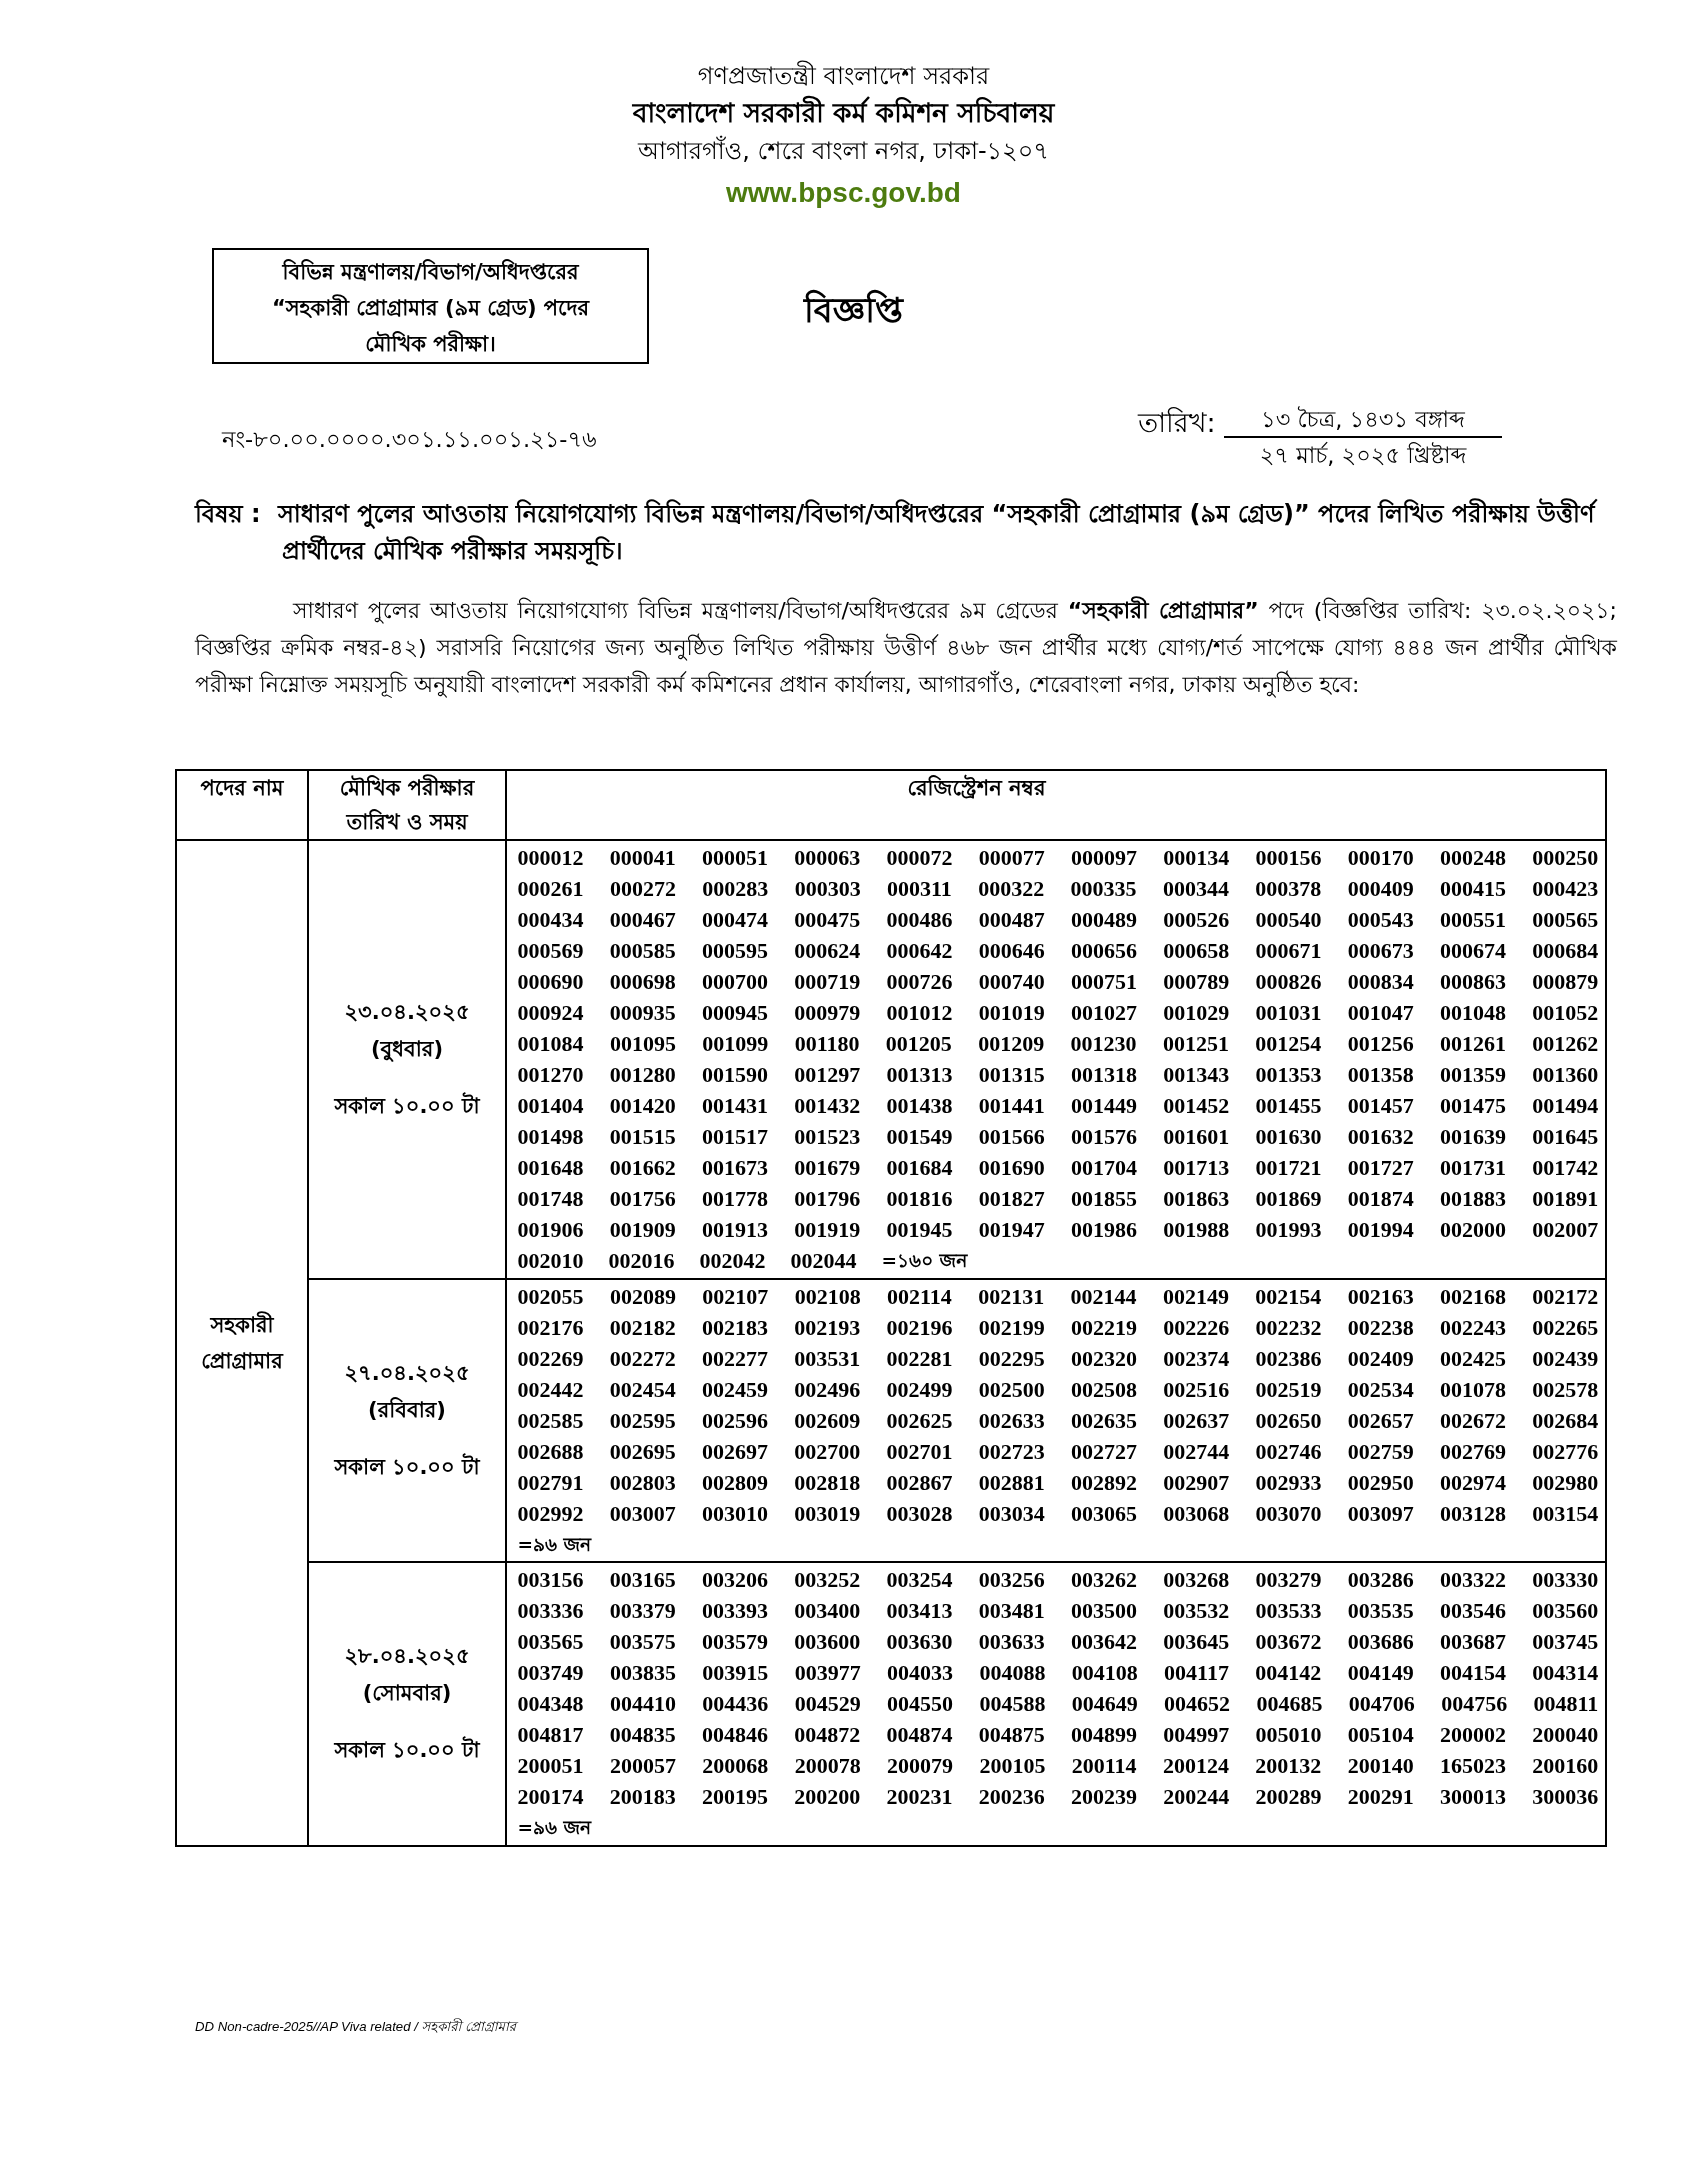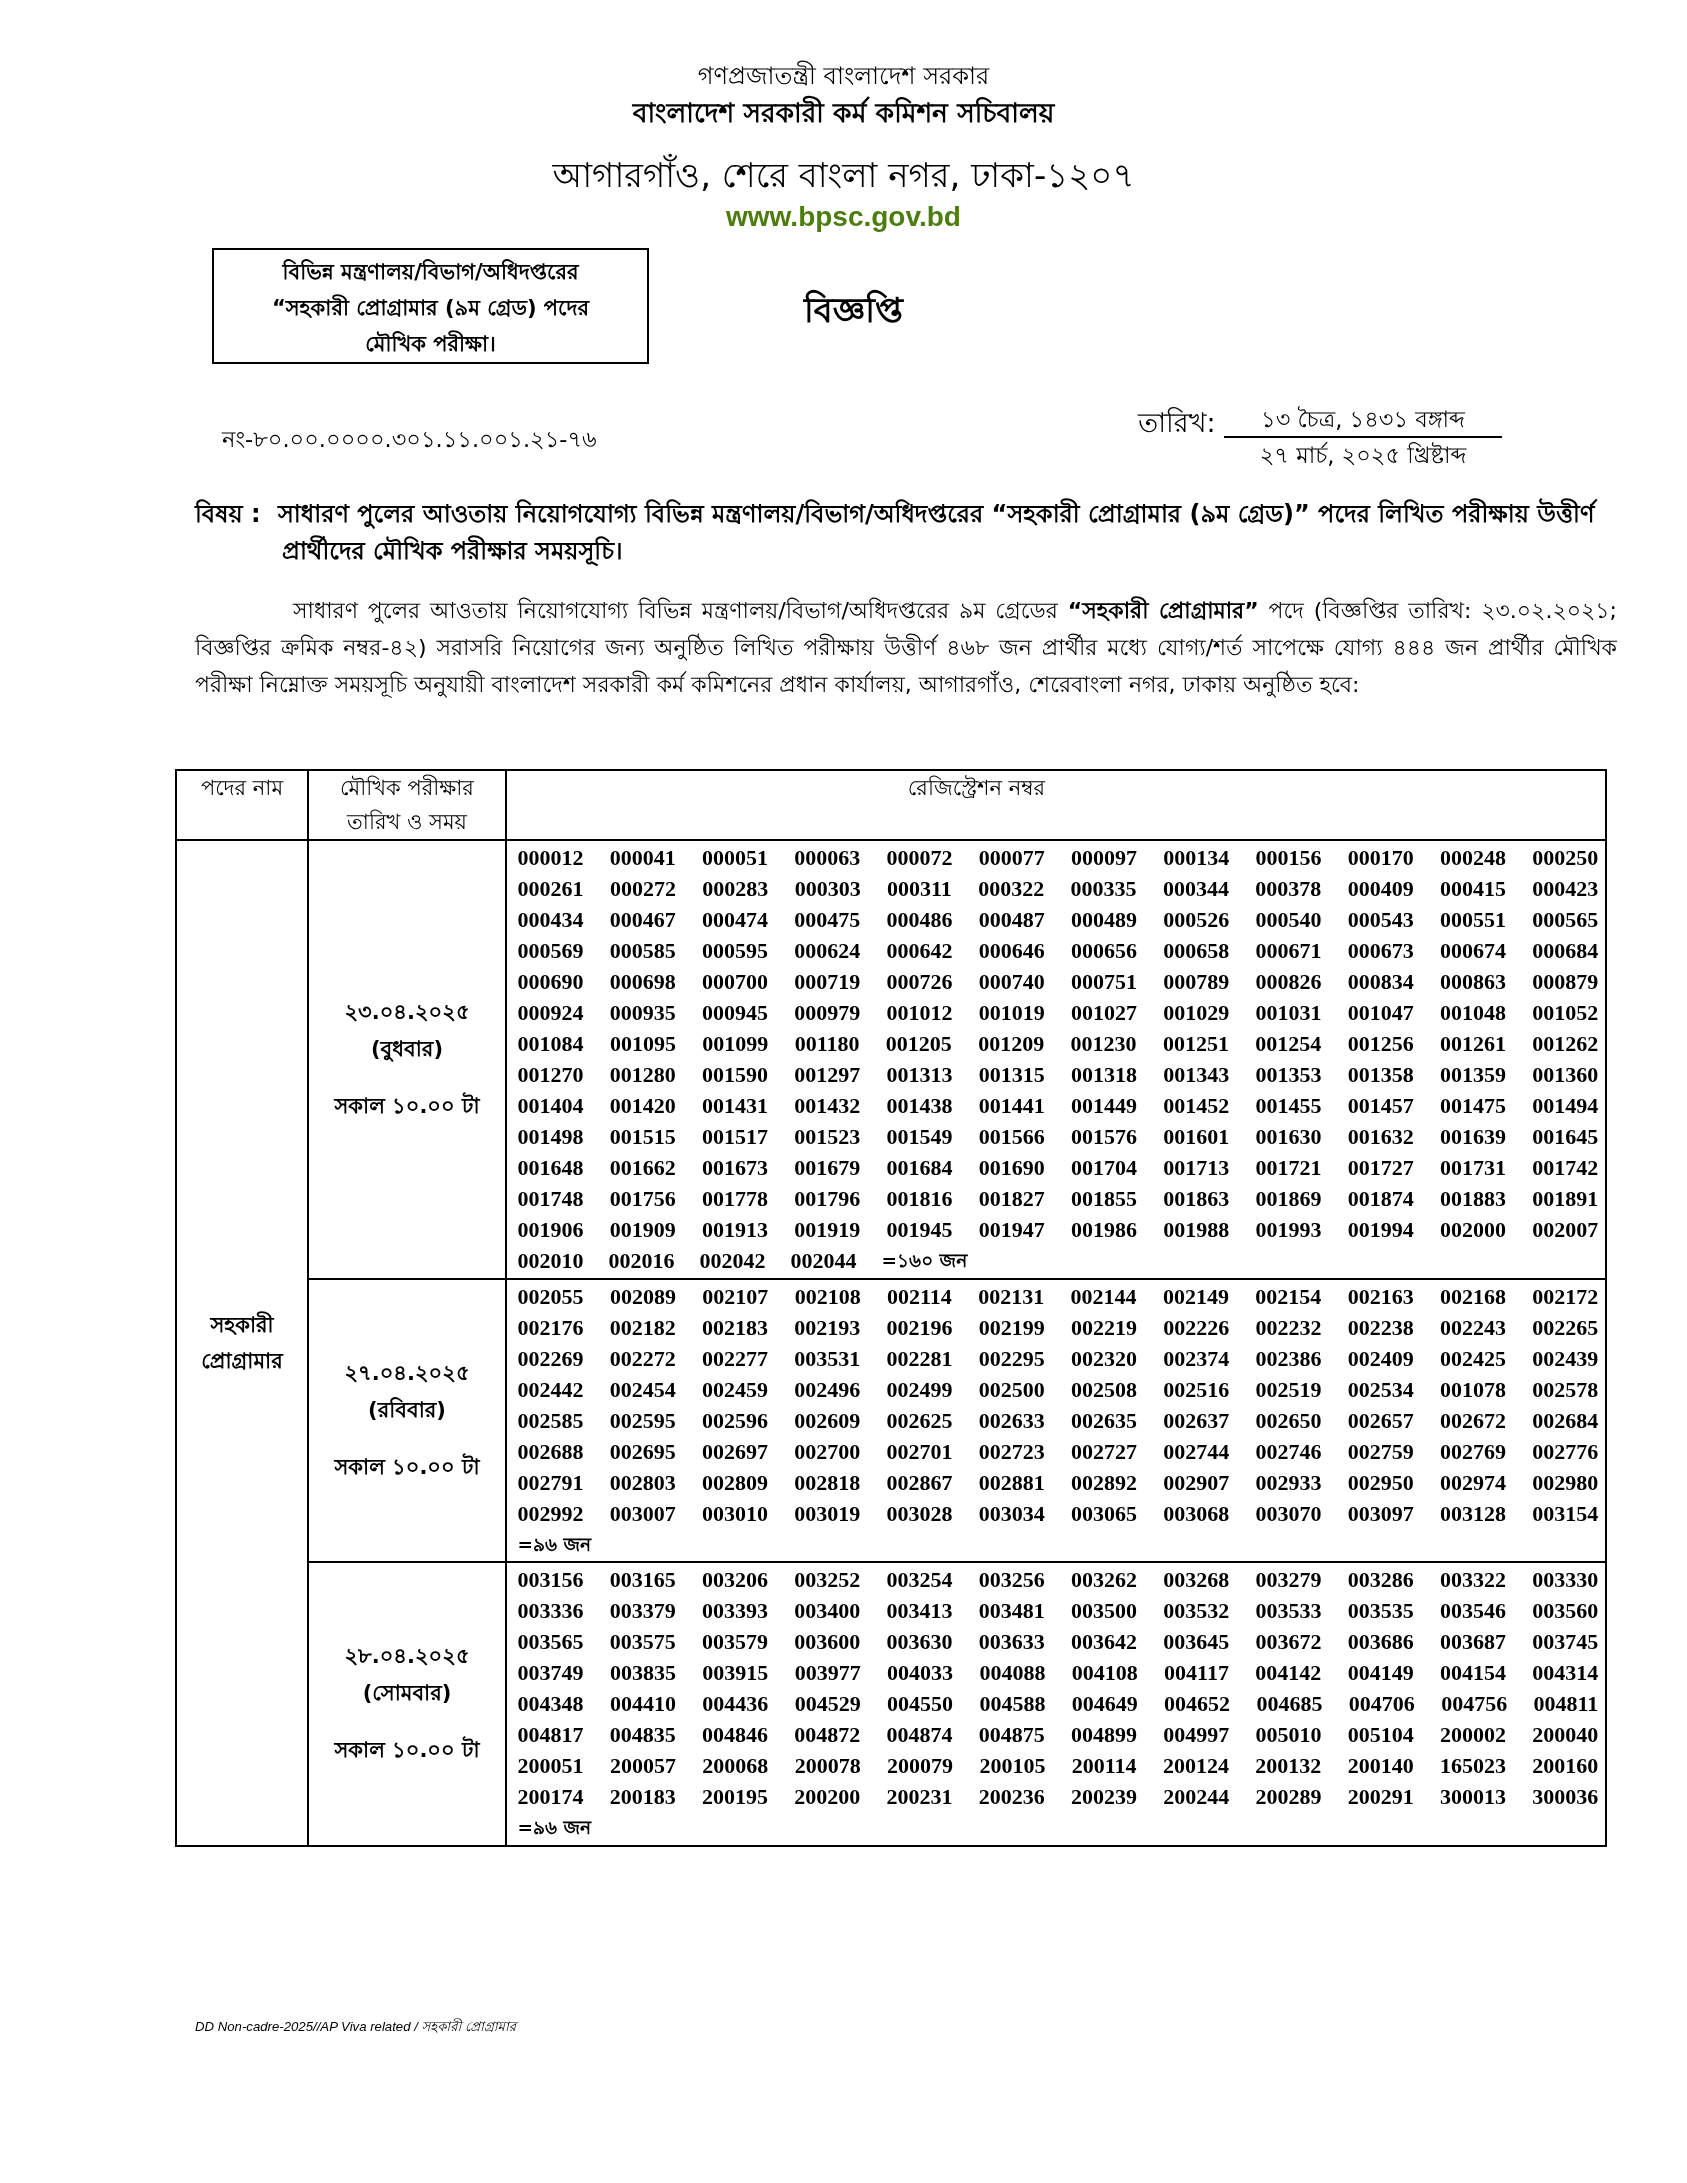--- a/index.html
+++ b/index.html
@@ -6,21 +6,21 @@
   body {
     width: 1687px; height: 2183px; position: relative; overflow: hidden;
     font-family: "DejaVu Sans", sans-serif; color: #000;
   }
   .abs { position: absolute; }
 
   
   #lh { left: 0; width: 1687px; top: 58px; text-align: center; }
   #lh .l1 { font-size: 24px; line-height: 36px; }
   #lh .l2 { font-size: 26.5px; line-height: 38px; font-weight: bold; }
-  #lh .l3 { font-size: 34px; line-height: 38px; margin-top: 24px; }
+  #lh .l3 { font-size: 24px; line-height: 38px; }
   #lh .l4 { font-size: 28px; line-height: 46px; font-weight: bold; color: #4d7c0f; font-family: "Liberation Sans", sans-serif; }
 
   
   #box {
     left: 212px; top: 248px; width: 437px; height: 116px;
     border: 2px solid #000; box-sizing: border-box;
     text-align: center; padding-top: 4px;
   }
   #box div { font-size: 21px; line-height: 36px; font-weight: bold; }
 
@@ -47,21 +47,21 @@
   #body b { font-weight: bold; }
 
   
   #sched {
     left: 175px; top: 769px; width: 1430px;
     border-collapse: collapse; table-layout: fixed;
   }
   #sched td, #sched th {
     border: 2px solid #000; padding: 0; vertical-align: middle;
   }
-  #sched th { font-size: 21px; font-weight: normal; line-height: 34px; text-align: center; vertical-align: top; }
+  #sched th { font-size: 21px; font-weight: bold; line-height: 34px; text-align: center; vertical-align: top; }
   #sched .h-reg { text-align: center; }
   #sched .h-reg span { display: inline-block; margin-left: -159px; }
   #sched .post { font-size: 21px; font-weight: bold; line-height: 36px; text-align: center; }
   #sched .dt { font-size: 21px; font-weight: bold; text-align: center; }
   #sched .dt .date { line-height: 37px; }
   #sched .dt .day { line-height: 37px; }
   #sched .dt .time { line-height: 37px; margin-top: 20px; }
   #sched .nums {
     font-family: "Liberation Serif", serif; font-weight: bold; font-size: 22px;
     line-height: 31px; padding: 1.3px 6.6px 1.3px 10.6px; vertical-align: top;

